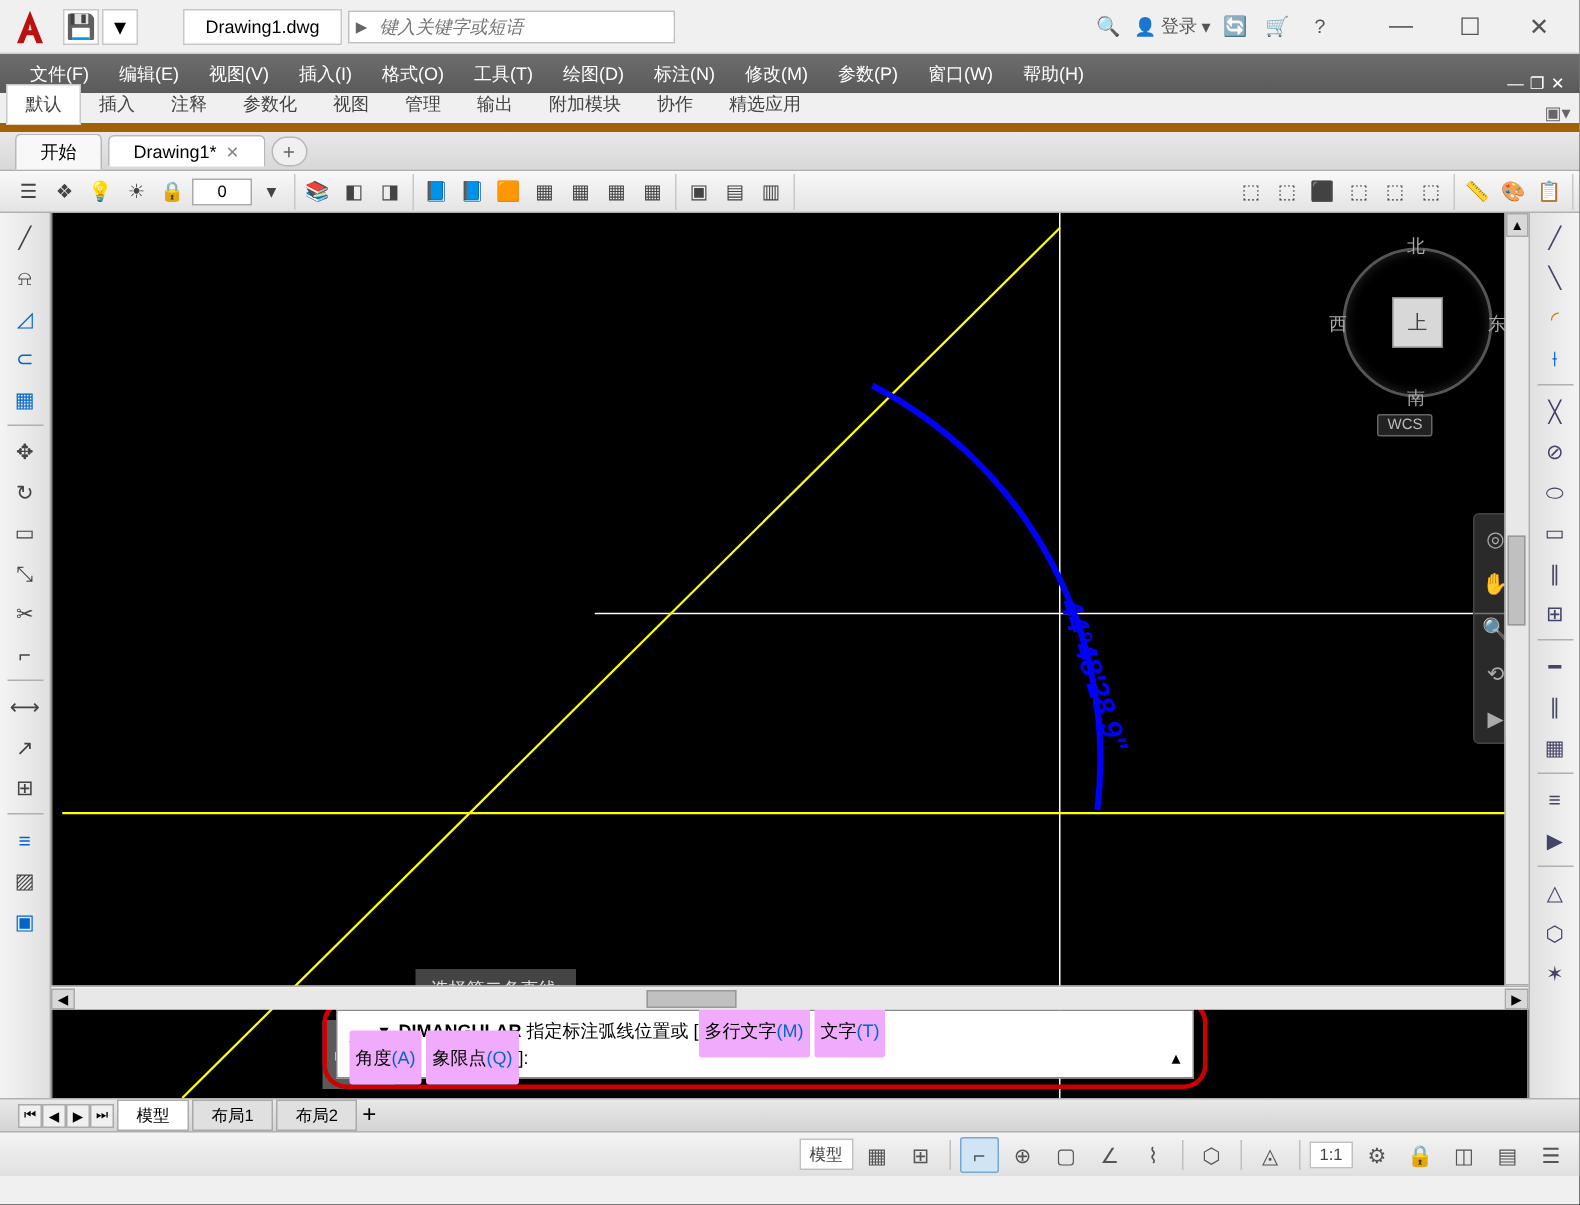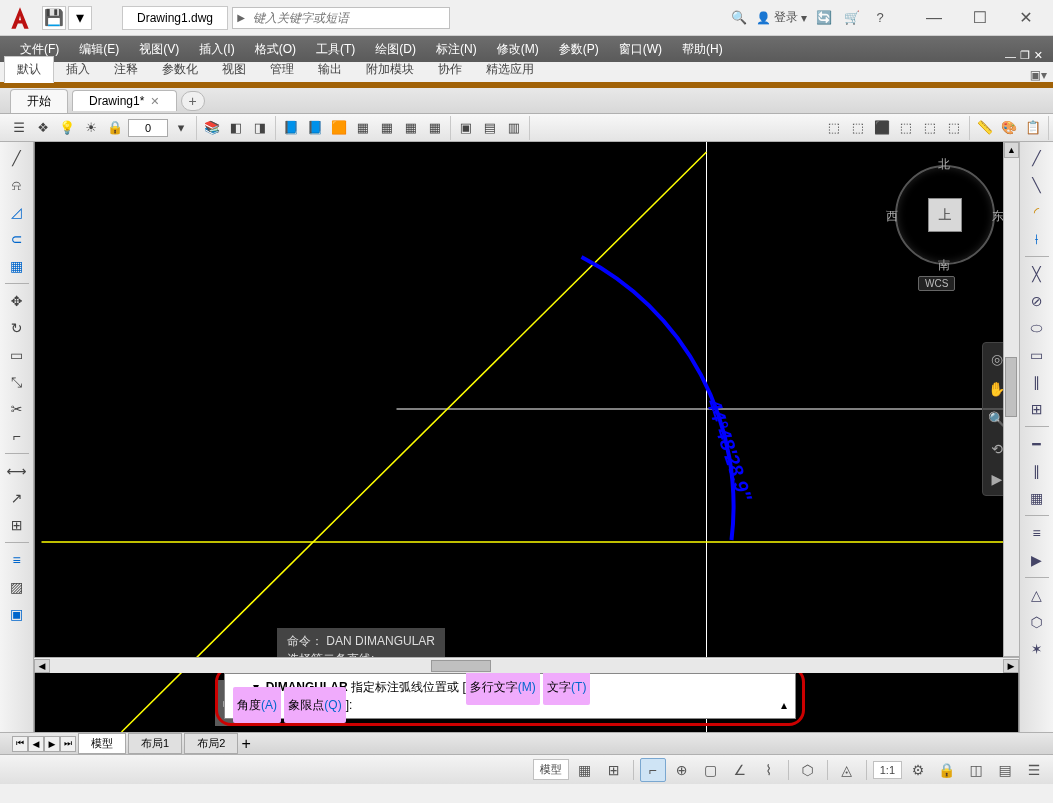--- a/index.html
+++ b/index.html
@@ -291,21 +291,20 @@
         <polygon points="70,80 62,76 62,84" fill="#aaa"></polygon>
         <line x1="10" y1="80" x2="10" y2="20" stroke="#aaa" stroke-width="2"></line>
         <polygon points="10,20 6,28 14,28" fill="#aaa"></polygon>
         <rect x="6" y="76" width="8" height="8" fill="none" stroke="#aaa"></rect>
         <text x="76" y="84" fill="#aaa" font-size="13">X</text>
         <text x="14" y="18" fill="#aaa" font-size="13">Y</text>
       </svg>
     </div>
 
     <div class="cmd-preview">
-      <div>命令： DAN DIMANGULAR</div>
       <div>选择第二条直线:</div>
     </div>
 
     <div class="cmd-tabs">
       <div>▸</div>
       <div>✕</div>
     </div>
 
     <div class="cmd-line-wrap">
       <div class="cmd-line">

